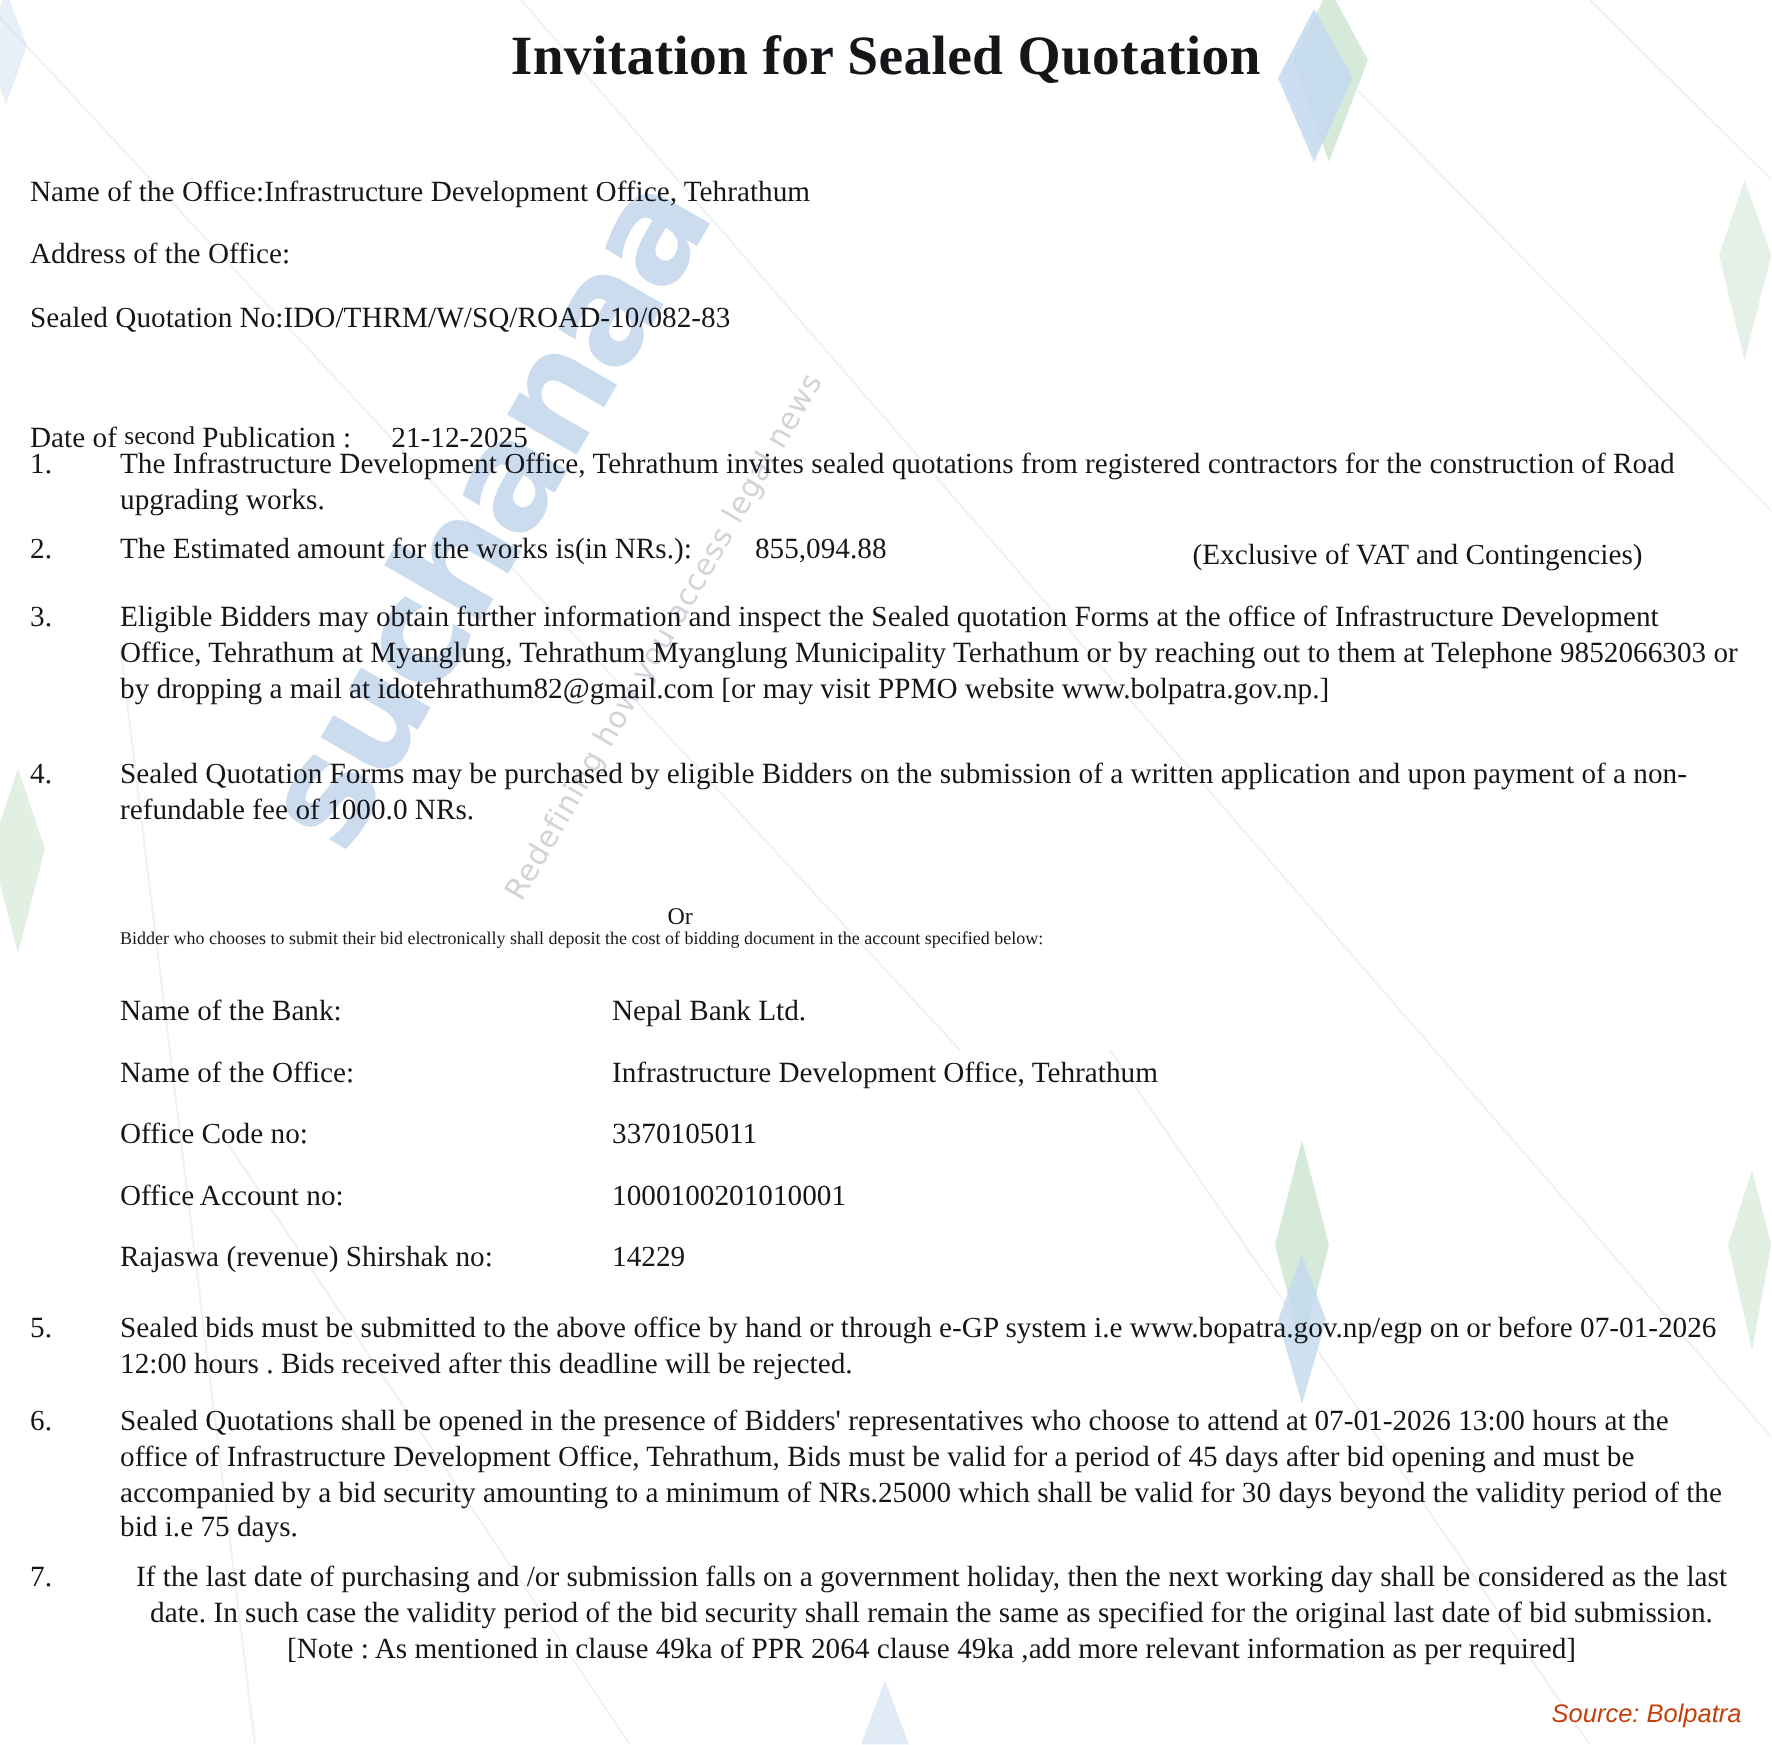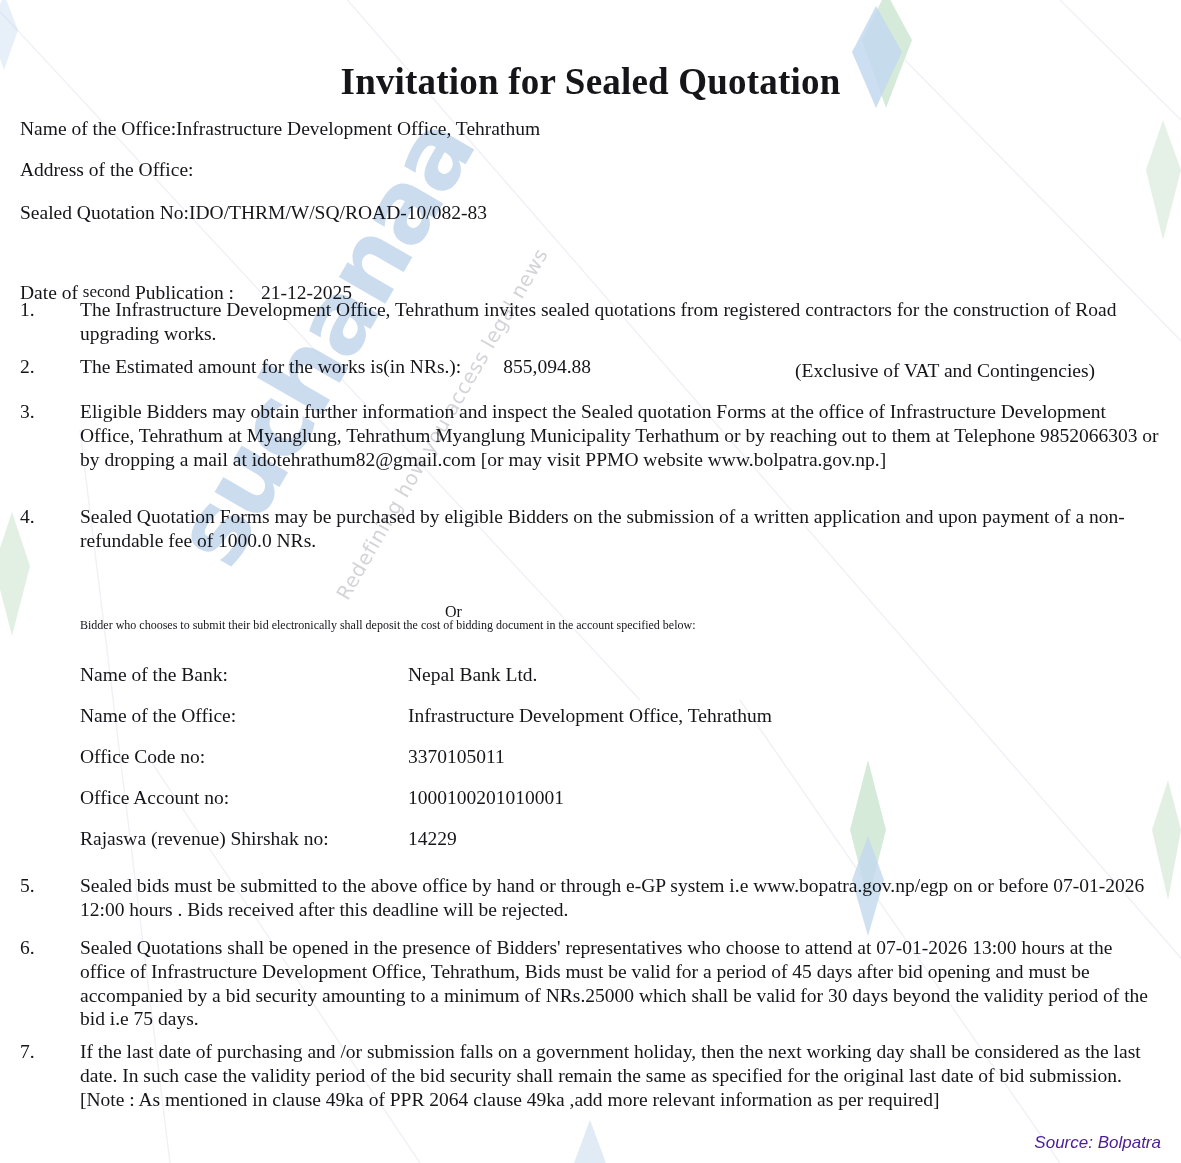--- a/index.html
+++ b/index.html
@@ -68,21 +68,20 @@
 
   .doc-title {
     position: absolute;
     left: 0; right: 0;
     top: 18px;
     text-align: center;
     font-size: 37px;
     font-weight: 700;
     letter-spacing: .2px;
     line-height: 1.1;
-    margin-top: 44px;
   }
 
   .hdr {
     position: absolute;
     left: 20px;
     font-size: 19.5px;
     line-height: 1.24;
   }
   .hdr-office   { top: 117px; }
   .hdr-addr     { top: 158px; }
@@ -175,21 +174,21 @@
     white-space: nowrap;
   }
 
   .source-note {
     position: absolute;
     right: 20px;
     top: 1133px;
     font-family: "Liberation Sans", "DejaVu Sans", sans-serif;
     font-style: italic;
     font-size: 17px;
-    color: #4c1d95;
+    color: #c2410c;
     white-space: nowrap;
   }
 </style>
 </head>
 <body>
 
 <div id="page">
 
   <div class="deco-layer">
     <svg viewBox="0 0 1181 1163" preserveAspectRatio="none" xmlns="http://www.w3.org/2000/svg">
@@ -313,20 +312,20 @@
       <span class="body">Sealed bids must be submitted to the above office by hand or through e-GP system i.e www.bopatra.gov.np/egp on or before 07-01-2026 12:00 hours . Bids received after this deadline will be rejected.</span>
     </div>
 
     <div class="clause c6">
       <span class="num">6.</span>
       <span class="body">Sealed Quotations shall be opened in the presence of Bidders' representatives who choose to attend at 07-01-2026 13:00 hours at the office of  Infrastructure Development Office, Tehrathum, Bids must be valid for a period of 45 days after bid opening and must be accompanied by a bid security amounting to a minimum of NRs.25000 which shall be valid for 30 days beyond the validity period of the bid i.e 75 days.</span>
     </div>
 
     <div class="clause c7">
       <span class="num">7.</span>
-      <span class="body" style="white-space:pre-line;">If the last date of purchasing and /or submission falls on a government holiday, then the next working day shall be considered as the last date. In such case the validity period of the bid security shall remain the same as specified for the original last date of bid submission.
+      <span class="body" style="white-space:pre-line;text-align:center;">If the last date of purchasing and /or submission falls on a government holiday, then the next working day shall be considered as the last date. In such case the validity period of the bid security shall remain the same as specified for the original last date of bid submission.
 [Note : As mentioned in clause 49ka of PPR 2064 clause 49ka ,add more relevant information as per required]</span>
     </div>
 
     <div class="source-note">Source: Bolpatra</div>
 
   </div>
 </div>
 
 </body></html>

